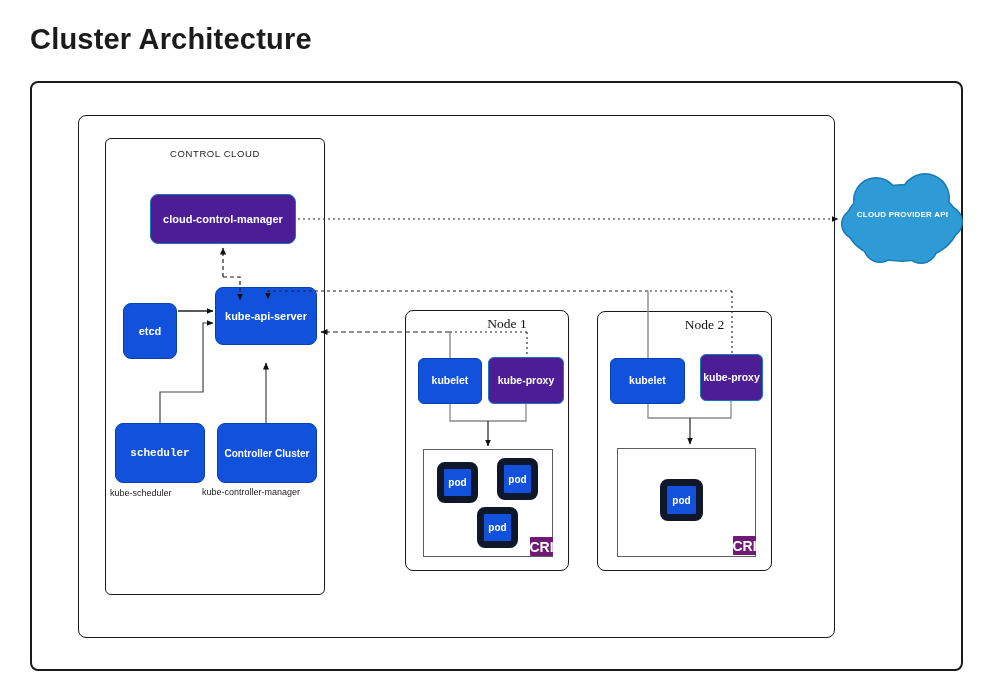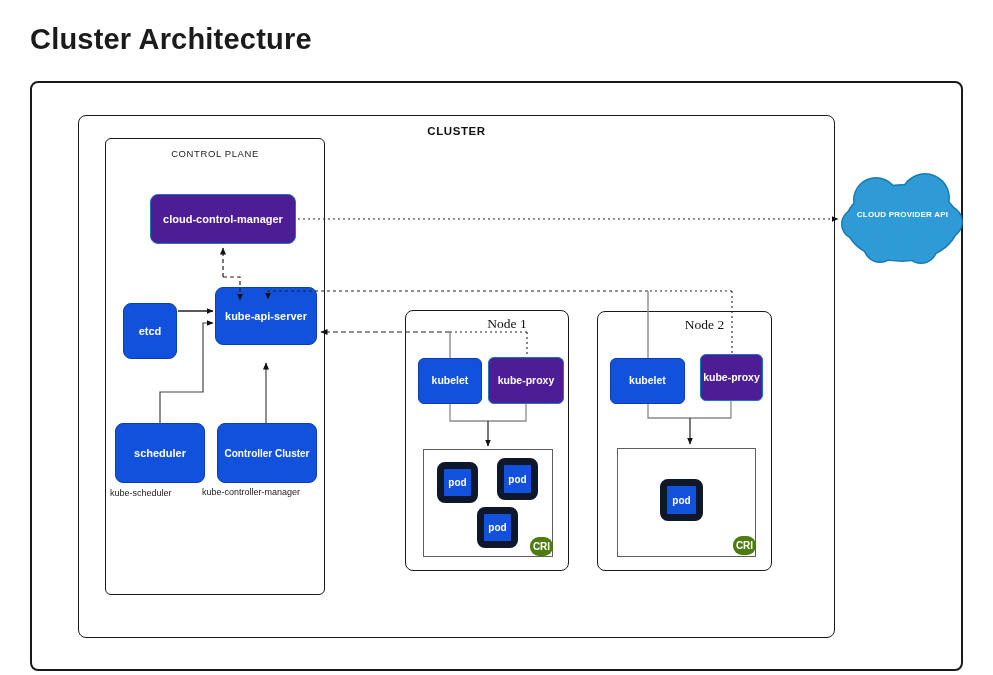--- a/index.html
+++ b/index.html
@@ -20,21 +20,21 @@
   .cp-label{left:105px;top:133px;width:220px;text-align:center;font-size:9.5px;color:#222;letter-spacing:0.6px;}
   .bluebox{
     display:flex;align-items:center;justify-content:center;text-align:center;
     background:#1251DB;border:1px solid #0b3fb0;border-radius:8px;
     color:#fff;font-weight:700;font-size:11px;line-height:1.1;
   }
   .lightbox{background:#4c1d95;border:1px solid #1779b5;}
   .ccm{left:150px;top:179px;width:146px;height:50px;}
   .etcd{left:123px;top:288px;width:54px;height:56px;}
   .api{left:215px;top:272px;width:102px;height:58px;}
-  .sched{left:115px;top:408px;width:90px;height:60px;}
+  .sched{left:115px;top:408px;width:90px;height:60px;font-family:Liberation Mono, monospace;}
   .cmgr{left:217px;top:408px;width:100px;height:60px;font-size:10px;}
   .sublabel{font-size:9px;color:#222;text-align:left;}
   .sched-sub{left:110px;top:473px;width:100px;}
   .cmgr-sub{left:202px;top:472px;width:130px;}
   .node-box{border:1.5px solid #1a1a1a;border-radius:8px;background:#fff;}
   .node1{left:405px;top:295px;width:164px;height:261px;}
   .node2{left:597px;top:296px;width:175px;height:260px;}
   .node-label{font-family:"Liberation Serif",serif;font-size:13.5px;color:#111;text-align:center;padding-left:40px;}
   .node1-label{left:405px;top:301px;width:164px;}
   .node2-label{left:597px;top:302px;width:175px;}
@@ -45,45 +45,44 @@
   .cri-box{border:1.5px solid #5f5f5f;background:#fff;}
   .n1-cri{left:423px;top:434px;width:130px;height:108px;}
   .n2-cri{left:617px;top:433px;width:139px;height:109px;}
   .pod{font-size:10px;border:7px solid #0f172a;border-radius:8px;}
   .n1-pod1{left:437px;top:447px;width:41px;height:41px;}
   .n1-pod2{left:497px;top:443px;width:41px;height:42px;}
   .n1-pod3{left:477px;top:492px;width:41px;height:41px;}
   .n2-pod1{left:660px;top:464px;width:43px;height:42px;}
   .cri-tag{
     display:flex;align-items:center;justify-content:center;
-    background:#4d7c0f;color:#fff;font-weight:700;font-size:10px;border-radius:9px;
+    background:#701a75;color:#fff;font-weight:700;font-size:14px;border-radius:1px;
   }
   .n1-cri-tag{left:530px;top:522px;width:23px;height:19px;}
   .n2-cri-tag{left:733px;top:521px;width:23px;height:19px;}
   .cloud-wrap{left:840px;top:152px;width:125px;height:106px;}
   .cloud-label{
     left:845px;top:195px;width:115px;text-align:center;
     color:#fff;font-weight:700;font-size:8px;letter-spacing:0.2px;
   }
   svg.overlay{position:absolute;left:0;top:0;width:993px;height:675px;pointer-events:none;z-index:10;}
 </style>
 </head>
 <body>
 
 <div class="canvas">
 
   <h1 class="page-title">Cluster Architecture</h1>
 
   <div class="abs outer-box"></div>
   <div class="abs cluster-box"></div>
-  <div class="abs cluster-label">CLUSTER</div>
 
   <div>
     <div class="abs cp-box"></div>
-    <div class="abs cp-label">CONTROL PLANE</div>
+    <div class="abs cp-label">CONTROL CLOUD</div>
     <div class="abs bluebox lightbox ccm">cloud-control-manager</div>
     <div class="abs bluebox etcd">etcd</div>
     <div class="abs bluebox api">kube-api-server</div>
     <div class="abs bluebox sched">scheduler</div>
     <div class="abs bluebox cmgr">Controller Cluster</div>
     <div class="abs sublabel sched-sub">kube-scheduler</div>
     <div class="abs sublabel cmgr-sub">kube-controller-manager</div>
   </div>
 
   <div>

